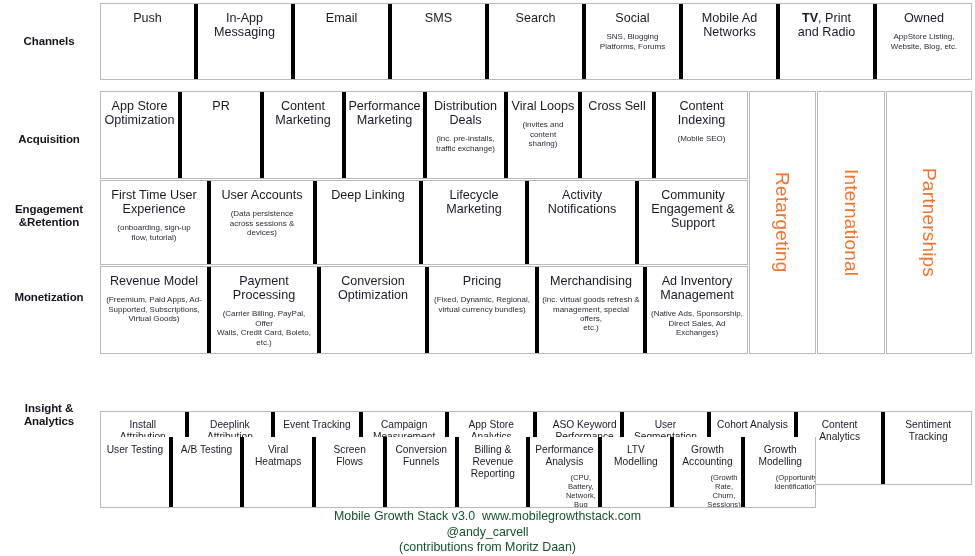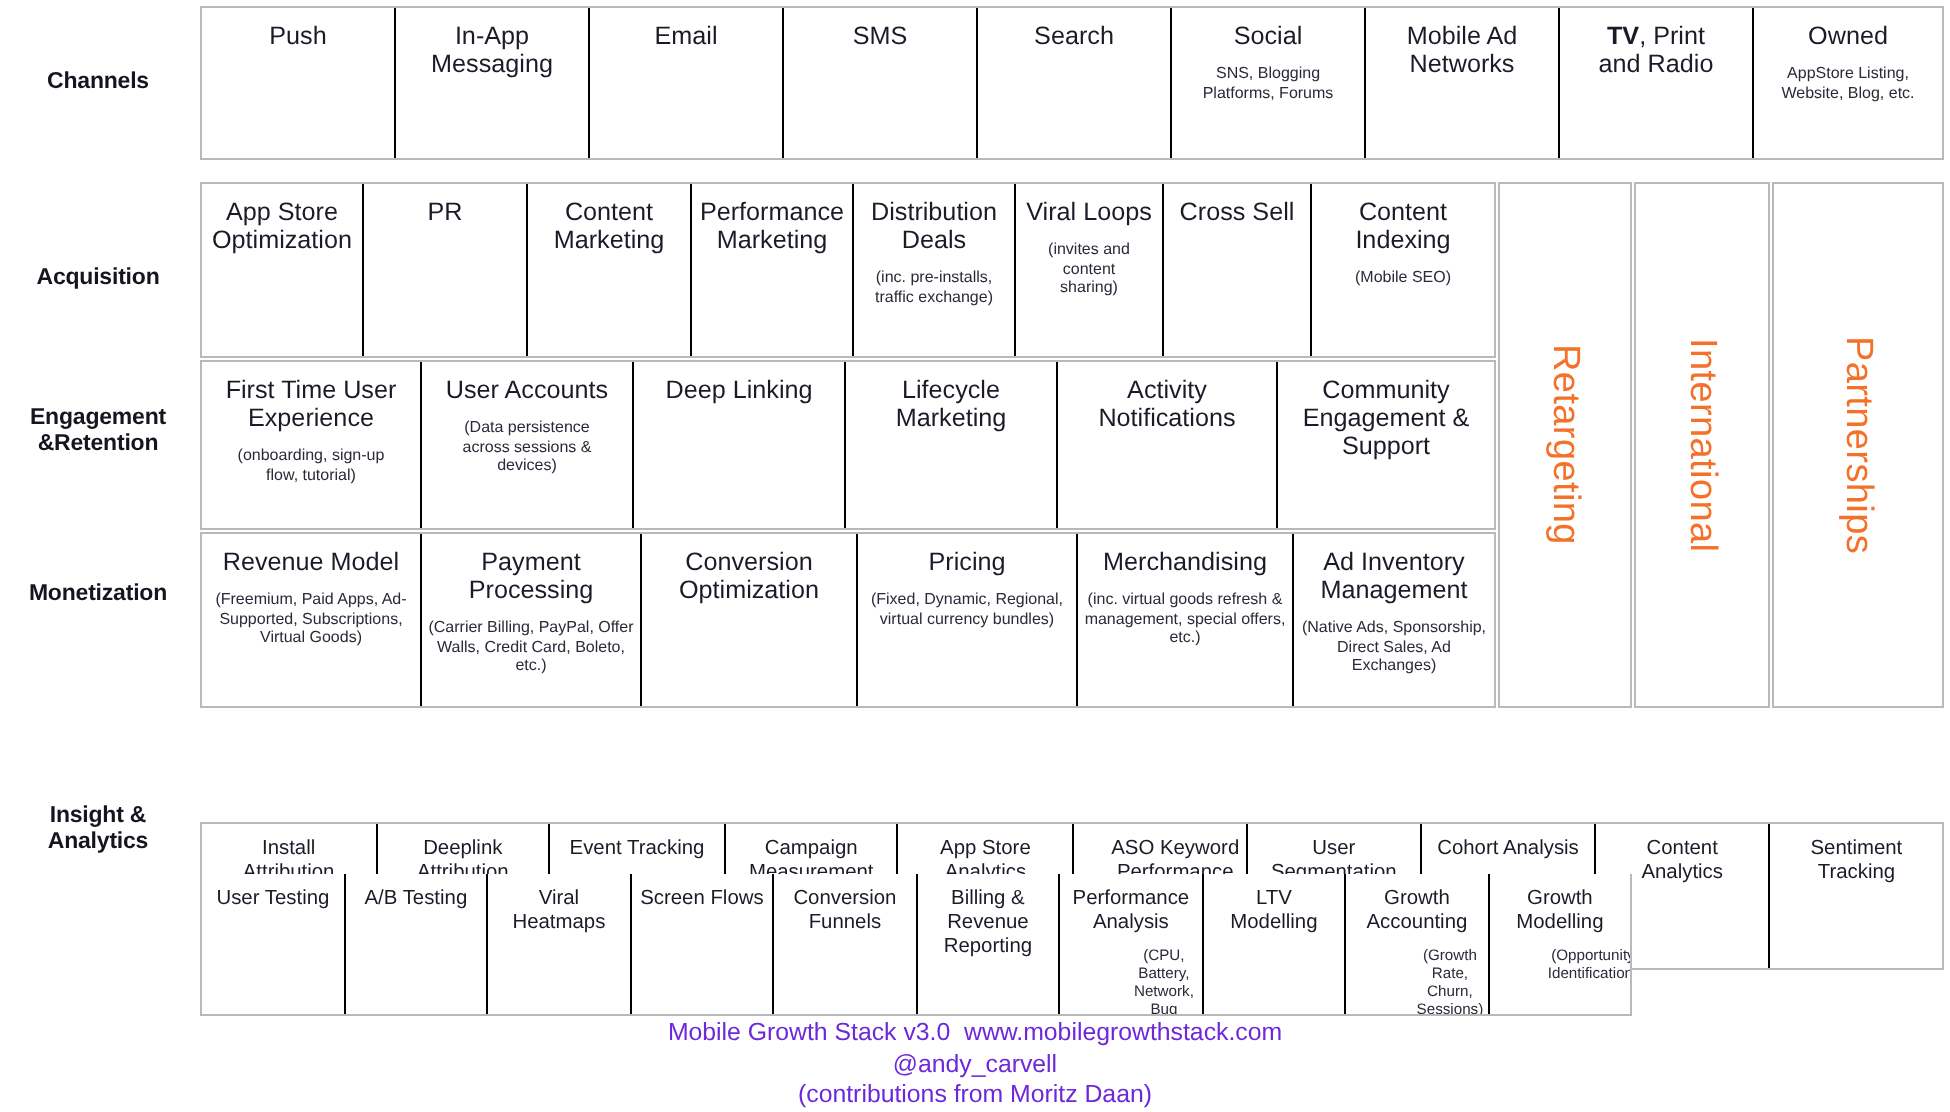--- a/index.html
+++ b/index.html
@@ -38,21 +38,21 @@
   .band {
     position: absolute;
     display: flex;
     box-sizing: border-box;
     border: 1px solid #b9b9b9;
     background: #ffffff;
   }
 
   .cell {
     box-sizing: border-box;
-    border-right: 1px solid #000000;
+    border-right: 4px solid #000000;
     display: flex;
     flex-direction: column;
     align-items: center;
     padding: 7px 3px 4px 3px;
     background: #ffffff;
     overflow: hidden;
   }
   .cell:last-child { border-right: none; }
 
   .cell .title {
@@ -103,21 +103,21 @@
   }
 
   
   .footer {
     position: absolute;
     left: 0;
     width: 975px;
     text-align: center;
     font-size: 12.4px;
     line-height: 15.5px;
-    color: #6d28d9;
+    color: #14532d;
   }
   .footer div { white-space: pre; }
 
   .bold-inline { font-weight: bold; }
 </style>
 </head>
 <body>
 
 <div class="stack">
 

